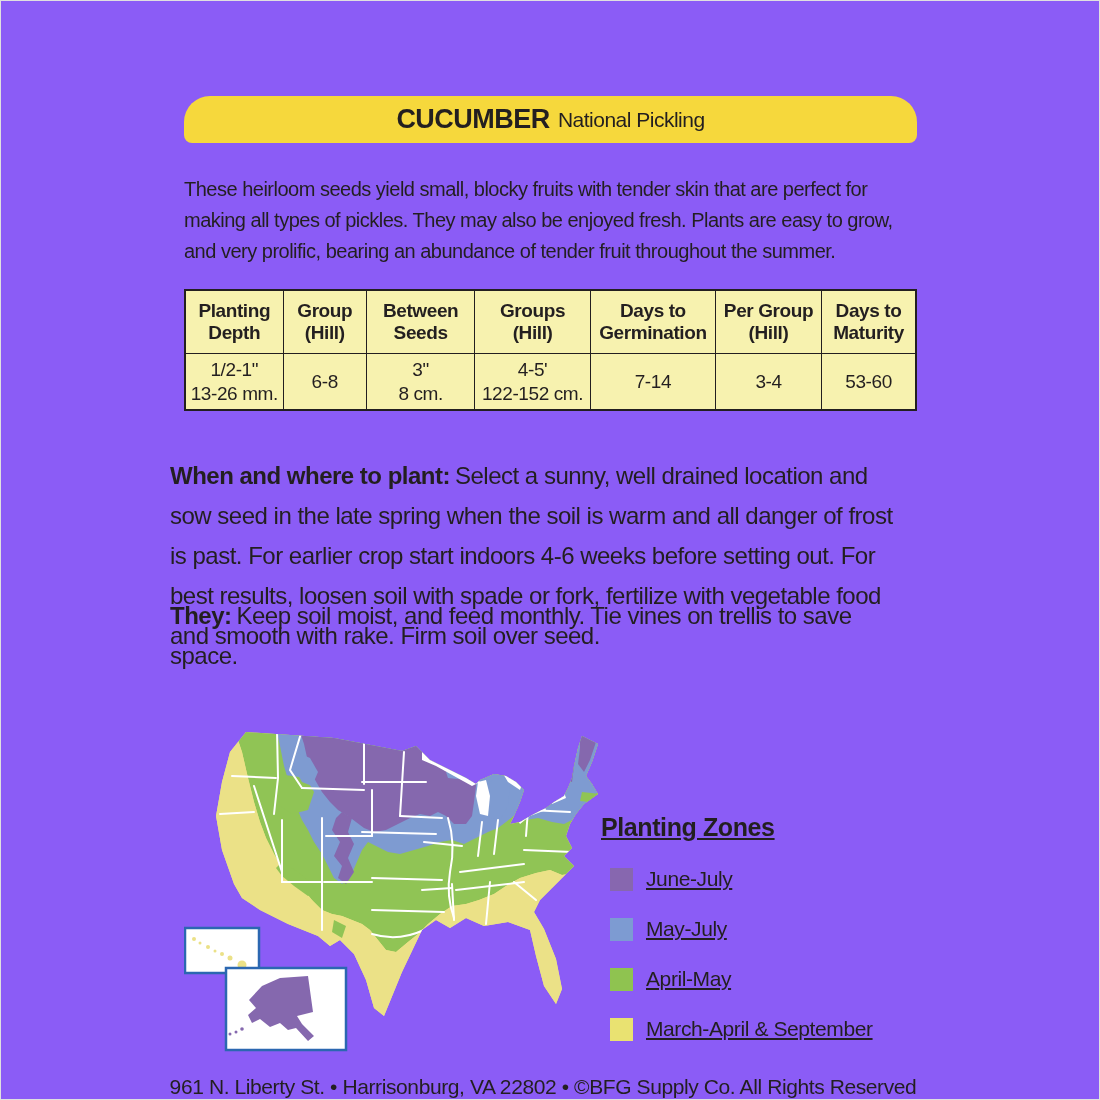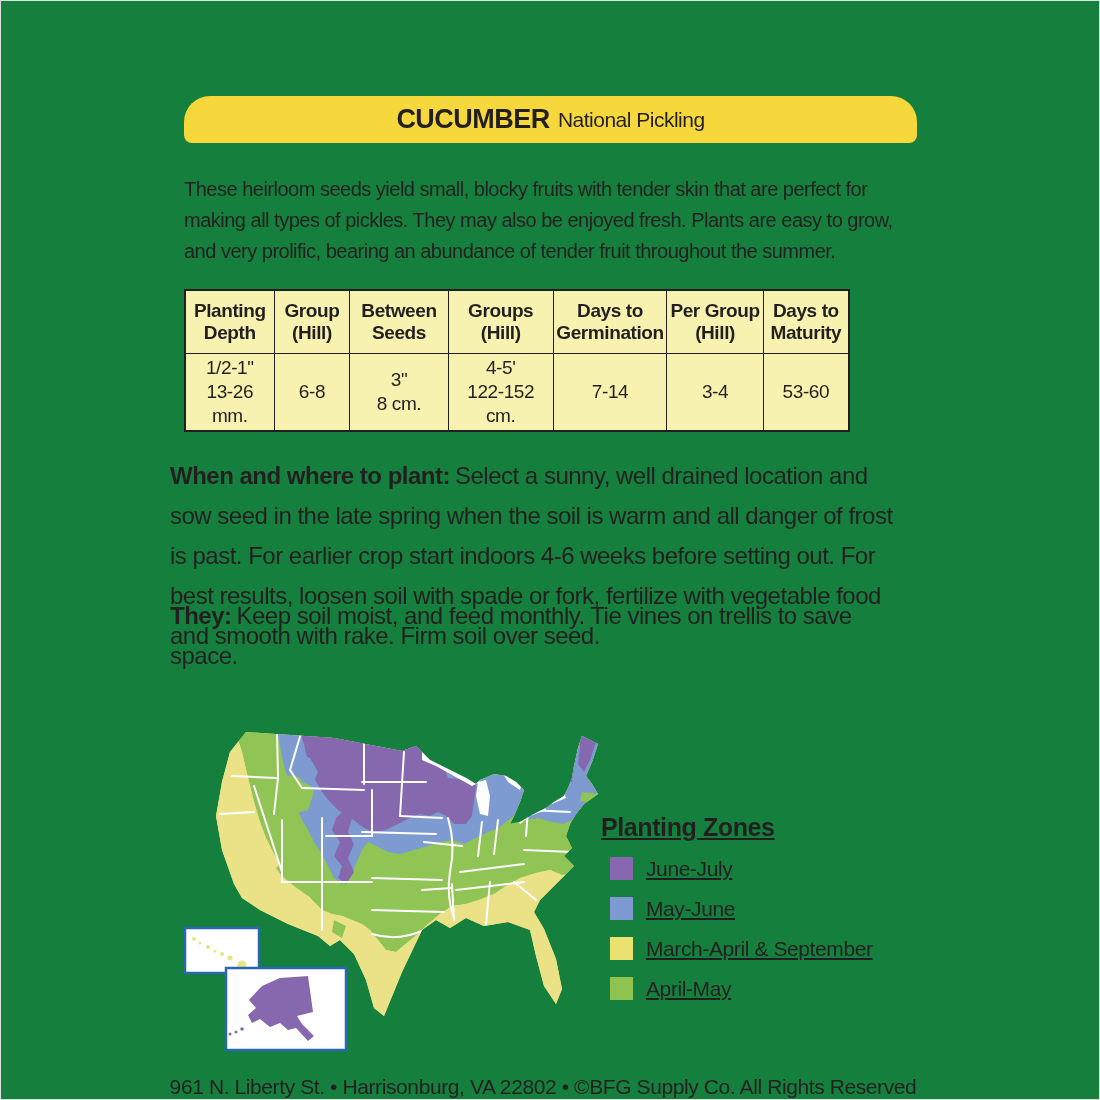--- a/index.html
+++ b/index.html
@@ -1,38 +1,38 @@
 <!DOCTYPE html>
 <html><head>
 <meta charset="utf-8">
 <style>
   html,body{margin:0;padding:0;background:#fff;}
-  .sheet{position:relative;width:1100px;height:1100px;background:#15803d;
+  .sheet{position:relative;width:1100px;height:1100px;background:#8b5cf6;
          font-family:"Liberation Sans",sans-serif;color:#231f20;overflow:hidden;
          border:1px solid #e0e0e0;box-sizing:border-box;}
   .banner{position:absolute;left:183px;top:95px;width:733px;height:47px;
           border-radius:26px 26px 8px 8px;display:flex;align-items:center;justify-content:center;}
   .banner .tb{font-weight:bold;font-size:27px;letter-spacing:-0.5px;}
   .banner .tr{font-weight:normal;font-size:21px;margin-left:8px;letter-spacing:-0.5px;}
   .desc{position:absolute;left:183px;top:153px;width:740px;font-size:20px;
         line-height:31px;letter-spacing:-0.5px;}
-  table.ptable{position:absolute;left:183px;top:288px;width:666px;height:122px;
+  table.ptable{position:absolute;left:183px;top:288px;width:733px;height:122px;
         border-collapse:collapse;table-layout:fixed;border:2px solid #231f20;}
   table.ptable th,table.ptable td{border:1.6px solid #231f20;text-align:center;
         vertical-align:middle;padding:2px;}
   table.ptable th{font-size:19px;font-weight:bold;line-height:22px;letter-spacing:-0.4px;height:58px;}
   table.ptable td{font-size:19px;line-height:24px;letter-spacing:-0.4px;}
   .section{position:absolute;left:169px;width:740px;font-size:24px;line-height:40px;
         letter-spacing:-0.5px;}
   .section .lead{font-weight:bold;padding-right:5px;}
   #sec0{top:431px;} #sec1{top:571px;} #sec2{top:624px;}
   .mapsvg{position:absolute;left:183px;top:723px;width:420px;height:332px;}
   .legend{position:absolute;left:600px;top:812px;text-decoration:underline;}
   .legend-title{font-size:25px;font-weight:bold;letter-spacing:-0.4px;line-height:28px;}
-  .legend-item{display:flex;align-items:flex-start;margin-top:16px;padding-left:9px;}
+  .legend-item{display:flex;align-items:flex-end;margin-top:26px;padding-left:9px;}
   .swatch{width:23px;height:23px;flex:0 0 23px;}
   .legend-label{font-size:21px;letter-spacing:-0.4px;margin-left:13px;}
   .footer{position:absolute;left:0;top:1053px;width:1084px;text-align:center;
         font-size:21px;letter-spacing:-0.4px;}
 </style>
 </head>
 <body>
 
 <div class="sheet">
 
@@ -178,26 +178,26 @@
   </svg>
 
   <div class="legend">
     <div class="legend-title">Planting Zones</div>
     <div class="legend-item">
       <div class="swatch" style="background-color: rgb(135, 103, 175);"></div>
       <span class="legend-label">June-July</span>
     </div>
     <div class="legend-item">
       <div class="swatch" style="background-color: rgb(125, 155, 210);"></div>
-      <span class="legend-label">May-June</span>
+      <span class="legend-label">May-July</span>
+    </div>
+    <div class="legend-item">
+      <div class="swatch" style="background-color: rgb(143, 195, 80);"></div>
+      <span class="legend-label">April-May</span>
     </div>
     <div class="legend-item">
       <div class="swatch" style="background-color: rgb(233, 226, 113);"></div>
       <span class="legend-label">March-April &amp; September</span>
     </div>
-    <div class="legend-item">
-      <div class="swatch" style="background-color: rgb(143, 195, 80);"></div>
-      <span class="legend-label">April-May</span>
-    </div>
   </div>
 
   <p class="footer">961 N. Liberty St. • Harrisonburg, VA 22802 • ©BFG Supply Co. All Rights Reserved</p>
 </div>
 
 </body></html>

